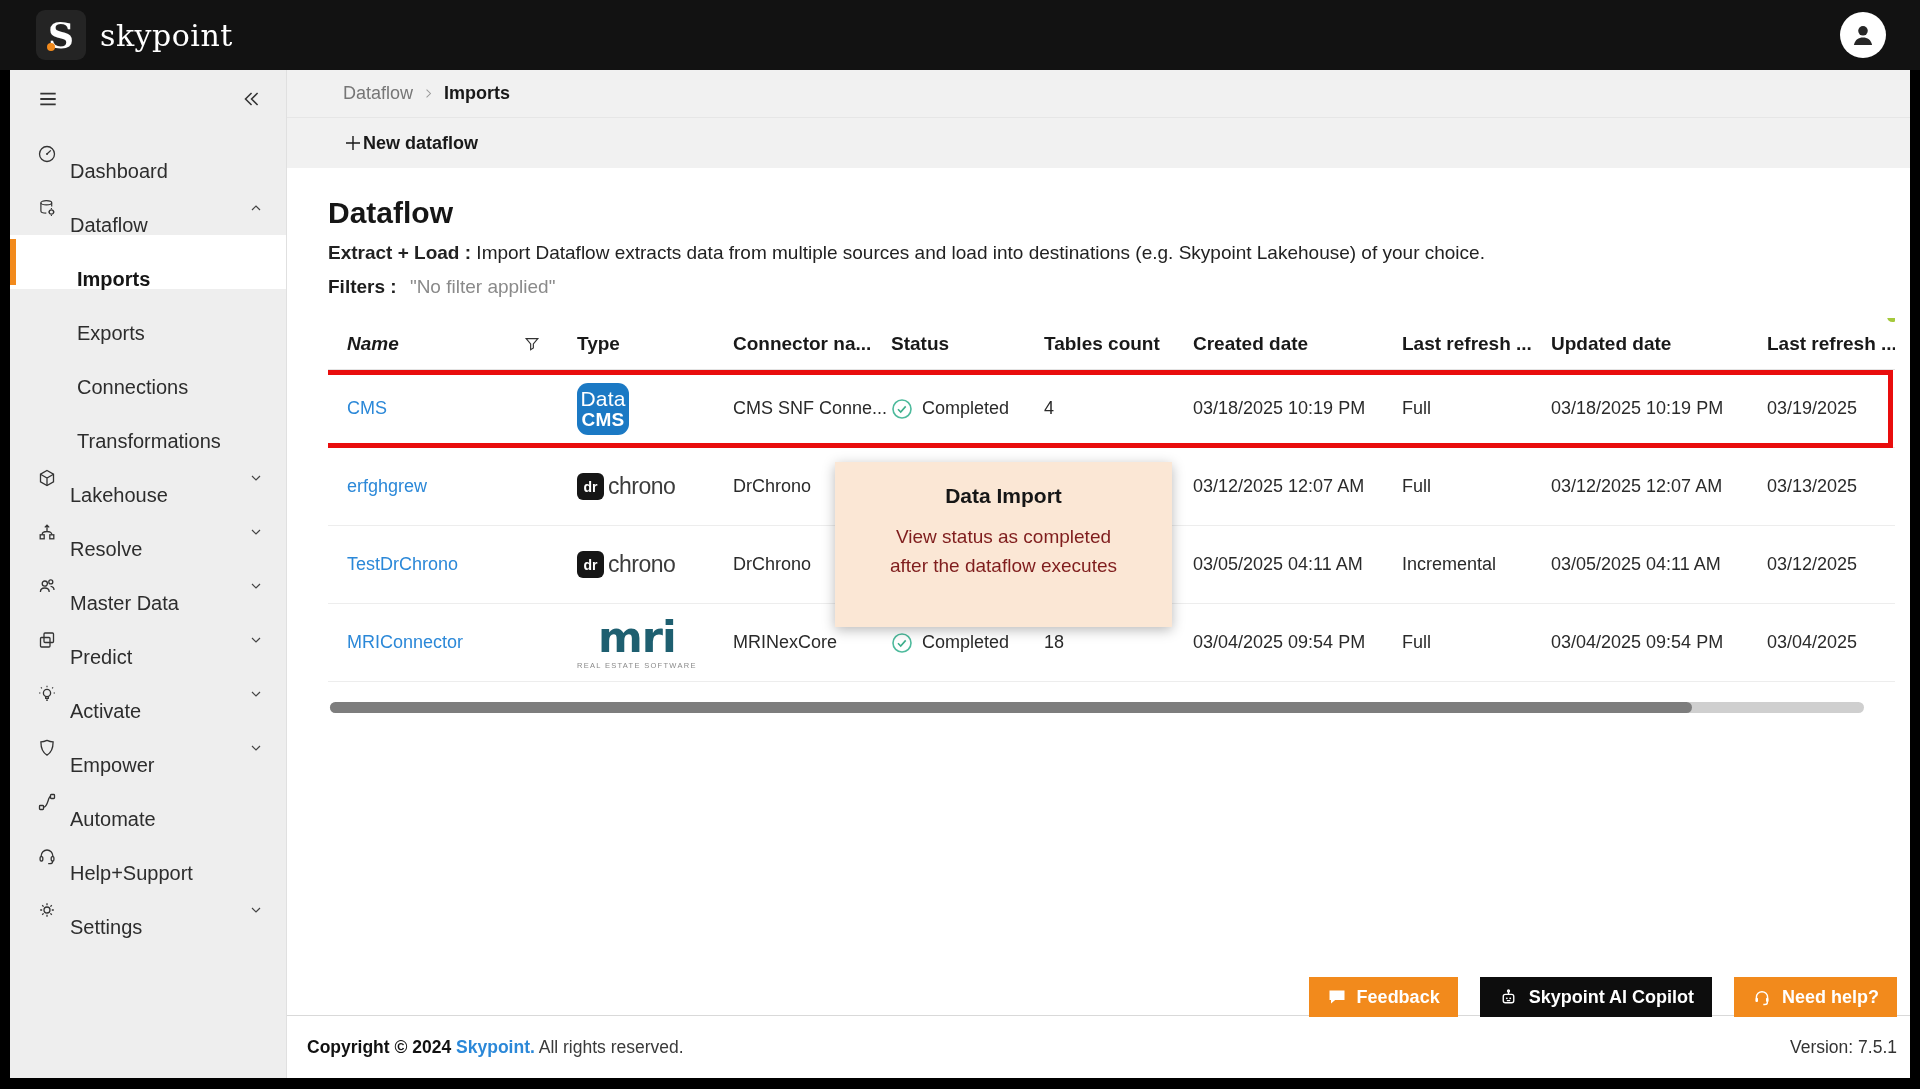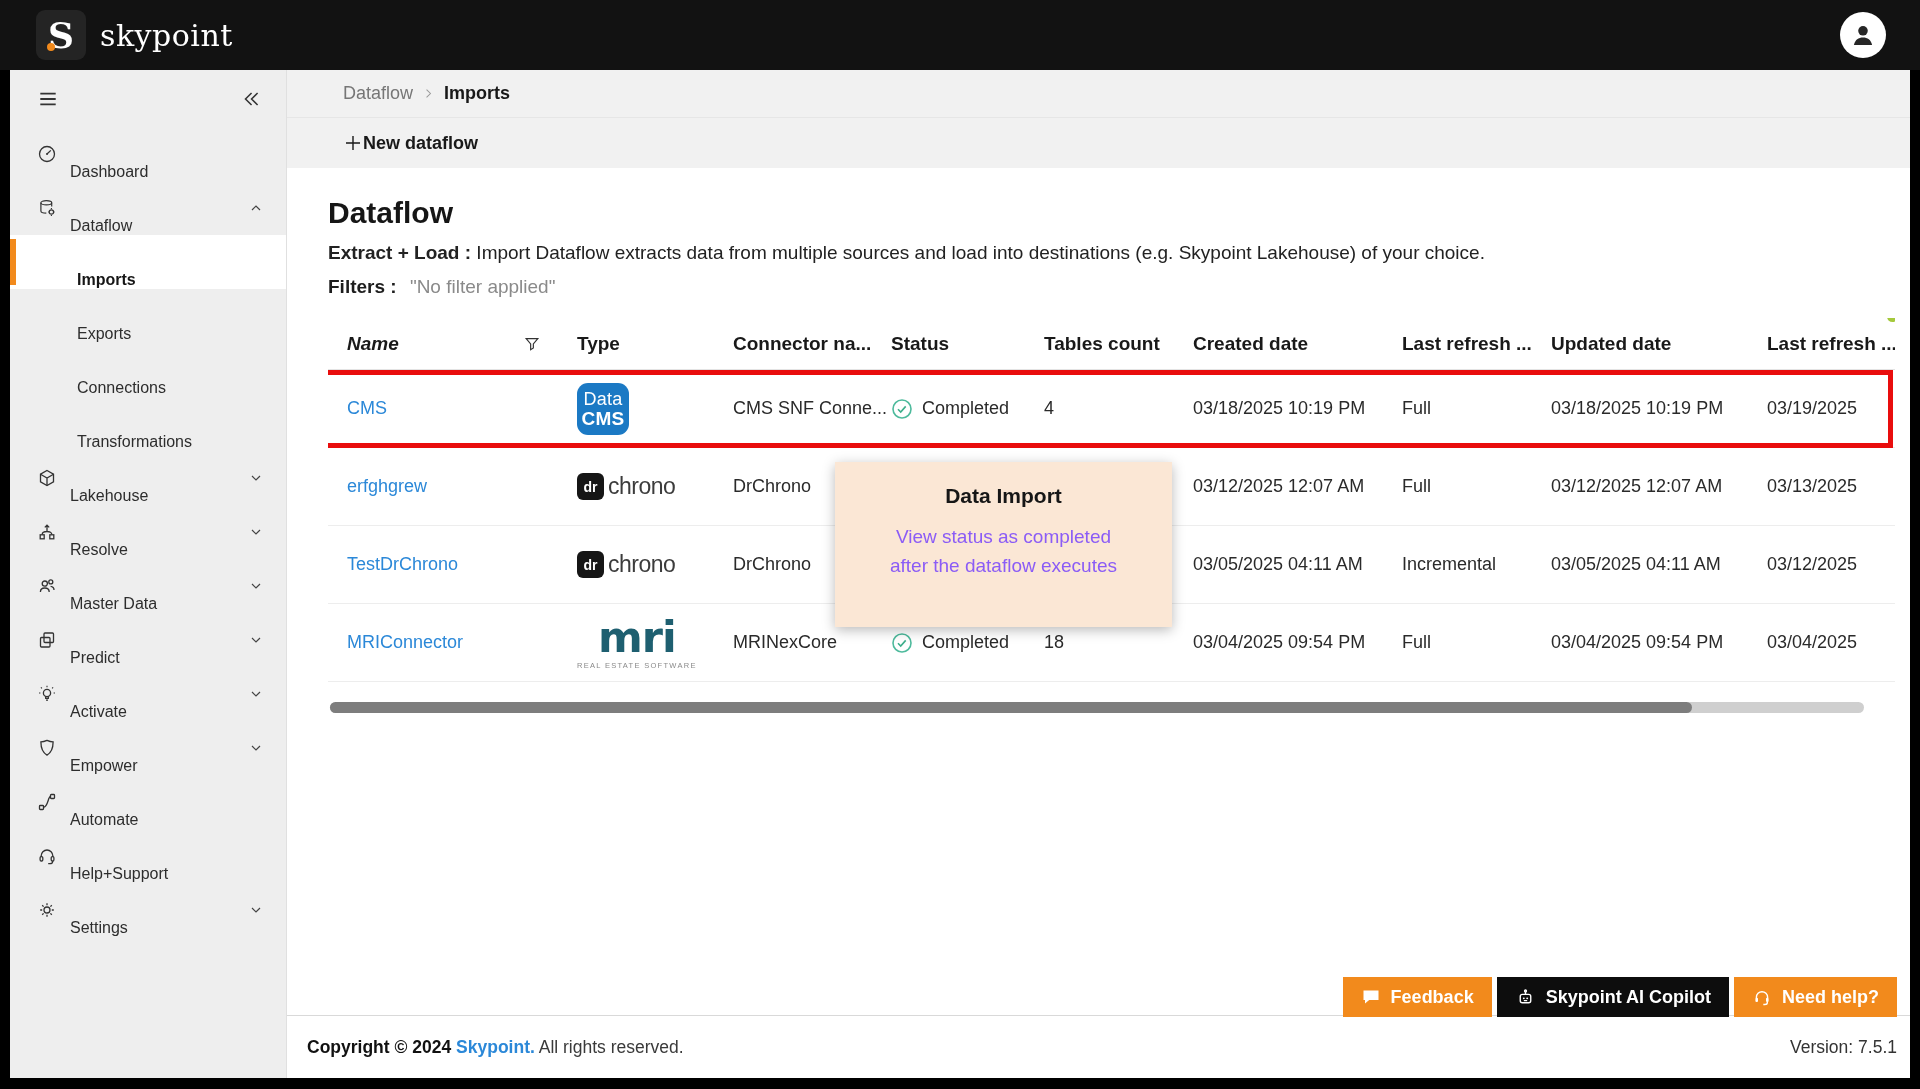--- a/index.html
+++ b/index.html
@@ -19,21 +19,21 @@
   .brand-name{font-family:"DejaVu Serif",serif;font-size:30px;color:#fff;letter-spacing:.5px;}
   .avatar{width:46px;height:46px;border-radius:50%;background:#fff;display:flex;align-items:center;justify-content:center;cursor:pointer;}
   
   .sidebar{position:absolute;left:10px;top:70px;width:277px;bottom:11px;background:#eeeeee;box-sizing:border-box;border-right:1px solid #e0e0e0;}
   .main{position:absolute;left:287px;top:70px;right:10px;bottom:11px;background:#fff;overflow:hidden;}
   
   .sidebar-top{height:57px;display:flex;align-items:center;justify-content:space-between;padding:0 24px 0 27px;}
   .icon-btn{cursor:pointer;color:#333;}
   .nav-item{height:54px;display:flex;align-items:center;padding:0 22px 0 27px;cursor:pointer;position:relative;box-sizing:border-box;}
   .nav-icon{width:20px;height:20px;margin-right:13px;color:#333;flex:0 0 auto;}
-  .nav-label{font-size:16px;color:#2d2d2d;flex:1 1 auto;white-space:nowrap;margin-top:35px;}
+  .nav-label{font-size:20px;color:#2d2d2d;flex:1 1 auto;white-space:nowrap;margin-top:35px;}
   .nav-item .chev{color:#444;flex:0 0 auto;}
   .nav-item.child{padding-left:67px;}
   .nav-item.active{background:#ffffff;}
   .nav-item.active::before{content:"";position:absolute;left:0;top:4px;bottom:4px;width:6px;background:#F28A1C;}
   .nav-item.active .nav-label{font-weight:700;color:#161616;}
   
   .band{background:#f1f1f1;height:98px;}
   .crumbrow{height:47px;display:flex;align-items:center;padding-left:56px;border-bottom:1px solid #e6e6e6;gap:9px;}
   .crumb-parent{font-size:18px;color:#767676;cursor:pointer;}
   .crumb-sep{color:#9a9a9a;}
@@ -64,41 +64,41 @@
   .c-tables{width:149px;}
   .c-created{width:209px;}
   .c-reftype{width:149px;}
   .c-updated{width:216px;}
   .c-refdate{width:200px;}
   .link{color:#2B88D8;cursor:pointer;text-decoration:none;}
   .no-status .statwrap{visibility:hidden;}
   
   .logo-datacms{width:52px;height:52px;background:#1B79C4;border-radius:11px;color:#fff;
     display:flex;flex-direction:column;align-items:center;justify-content:center;line-height:1;}
-  .logo-datacms .t1{font-size:18px;letter-spacing:.2px;}
+  .logo-datacms .t1{font-size:21px;letter-spacing:.2px;}
   .logo-datacms .t2{font-size:19px;font-weight:700;margin-top:1px;letter-spacing:.3px;}
   .logo-drchrono{display:flex;align-items:center;gap:4px;}
   .logo-drchrono .sq{width:27px;height:27px;background:#161616;border-radius:6px;color:#fff;
     display:flex;align-items:center;justify-content:center;font-size:14px;font-weight:700;}
   .logo-drchrono .txt{font-size:23px;color:#3c3c3c;font-weight:500;letter-spacing:-.5px;}
   .logo-mri{display:flex;flex-direction:column;align-items:center;line-height:1;}
   .logo-mri .word{font-size:43px;font-weight:700;color:#1E5F70;letter-spacing:-1px;position:relative;font-family:"DejaVu Sans",sans-serif;}
   .logo-mri .idot{position:absolute;right:-3px;top:-7px;width:11px;height:11px;border-radius:50%;background:#A5C93C;}
   .logo-mri .tag{font-size:7.5px;color:#8a8a8a;letter-spacing:1.3px;margin-top:3px;white-space:nowrap;}
   
   .hl-box{position:absolute;left:-5px;top:52px;width:1570px;height:78px;border:5px solid #E90D0D;box-sizing:border-box;z-index:5;pointer-events:none;}
   .tooltip{position:absolute;left:507px;top:144px;width:337px;height:165px;background:#FBE7D5;z-index:6;
     box-shadow:0 3px 12px rgba(0,0,0,.28);text-align:center;box-sizing:border-box;padding-top:22px;}
   .tooltip .tt-title{font-size:21px;font-weight:700;color:#161616;}
-  .tooltip .tt-body{margin-top:14px;font-size:19px;line-height:29px;color:#8b5cf6;}
+  .tooltip .tt-body{margin-top:14px;font-size:19px;line-height:29px;color:#7f1d1d;}
   
   .hscroll{margin-top:20px;margin-left:2px;width:1534px;height:11px;border-radius:6px;background:#cfcfcf;position:relative;cursor:pointer;}
   .hscroll .thumb{position:absolute;left:0;top:0;height:11px;width:1362px;border-radius:6px;background:#7d7d7d;cursor:grab;}
   
-  .fab-row{position:absolute;right:13px;bottom:61px;display:flex;gap:5px;z-index:10;justify-content:flex-end;}
+  .fab-row{position:absolute;right:13px;bottom:61px;display:flex;gap:22px;z-index:10;justify-content:flex-end;}
   .fab{height:40px;display:flex;align-items:center;gap:10px;padding:0 18px;color:#fff;font-size:18px;font-weight:700;cursor:pointer;}
   .fab.orange{background:#F28A1C;}
   .fab.black{background:#0d0d0d;}
   .footer{position:absolute;left:0;right:0;bottom:0;height:63px;border-top:1px solid #d9d9d9;background:#fff;
     display:flex;align-items:center;justify-content:space-between;padding:0 13px 0 20px;box-sizing:border-box;font-size:17.5px;}
   .footer .left b{font-weight:700;color:#111;}
   .footer .left .blink{color:#2B88D8;font-weight:700;cursor:pointer;}
   .footer .left .rest{color:#3a3a3a;}
   .footer .right{color:#333;}
   

